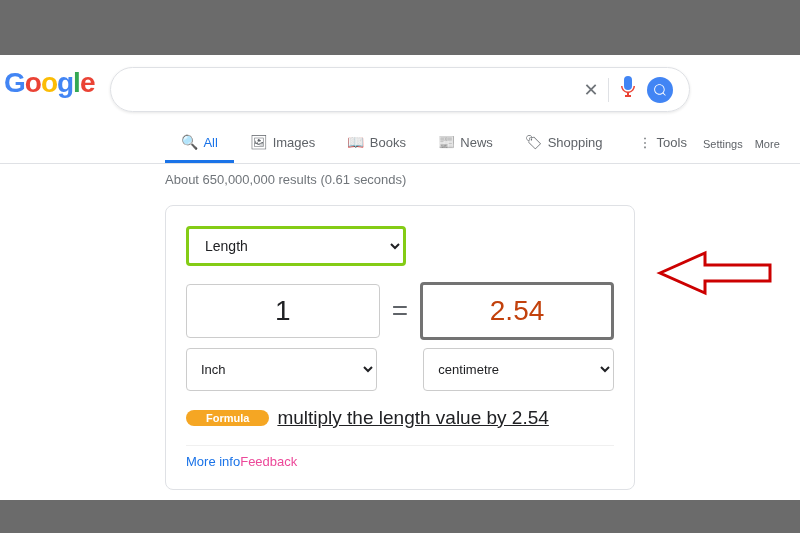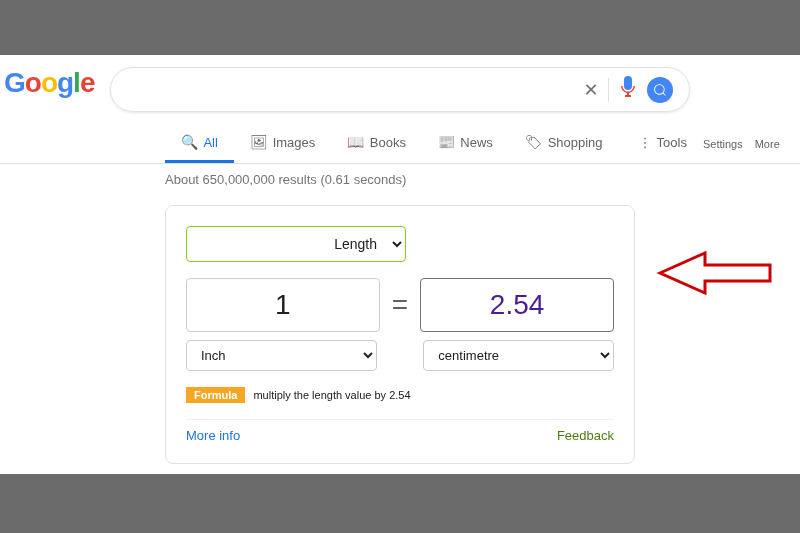--- a/index.html
+++ b/index.html
@@ -154,30 +154,29 @@
       border-radius: 8px;
       padding: 20px;
       max-width: 600px;
       background: #fff;
     }
 
     .unit-select-row {
       margin-bottom: 16px;
     }
     .unit-select {
-      border: 1px solid #84cc16;
+      border: 3px solid #84cc16;
       border-radius: 4px;
       padding: 8px 12px;
       font-size: 14px;
       color: #202124;
       background: white;
       width: 220px;
       appearance: auto;
       cursor: pointer;
-      text-align: right;
     }
 
     .conversion-row {
       display: flex;
       align-items: center;
       gap: 12px;
       margin-bottom: 8px;
     }
 
     .value-box {
@@ -190,41 +189,41 @@
       width: 200px;
       text-align: center;
     }
 
     .equals-sign {
       font-size: 28px;
       color: #5f6368;
     }
 
     .result-box {
-      border: 1px solid #737373;
+      border: 3px solid #737373;
       border-radius: 4px;
       padding: 10px 12px;
       font-size: 28px;
       font-weight: 400;
-      color: #4c1d95;
+      color: #c2410c;
       width: 200px;
       text-align: center;
     }
 
     .unit-dropdowns {
       display: flex;
       align-items: center;
       gap: 12px;
       margin-bottom: 16px;
     }
 
     .unit-dropdown {
       border: 1px solid #ccc;
       border-radius: 4px;
-      padding: 6px 10px;
+      padding: 12px 10px;
       font-size: 13px;
       color: #202124;
       background: white;
       width: 200px;
       appearance: auto;
       cursor: pointer;
     }
 
     .equals-spacer {
       width: 24px;
@@ -235,40 +234,40 @@
       align-items: center;
       gap: 8px;
       margin-bottom: 16px;
     }
 
     .formula-badge {
       background: #f5a623;
       color: white;
       font-size: 11px;
       font-weight: bold;
-      padding: 2px 8px;
-      border-radius: 0;
+      padding: 2px 20px;
+      border-radius: 8px;
     }
 
     .formula-text {
-      font-size: 11px;
+      font-size: 19px;
       color: #202124;
+      text-decoration: underline;
     }
 
     .card-footer {
       display: flex;
-      justify-content: space-between;
       font-size: 13px;
       color: #1a73e8;
       border-top: 1px solid #f0f0f0;
       padding-top: 8px;
       margin-top: 4px;
     }
     .card-footer span { cursor: pointer; }
-    .card-footer .feedback { color: #4d7c0f; }
+    .card-footer .feedback { color: #ec4899; }
 
     
     .arrow-annotation {
       position: absolute;
       right: 20px;
       top: 48px;
     }
 
     .bottom-gray {
       width: 100%;

